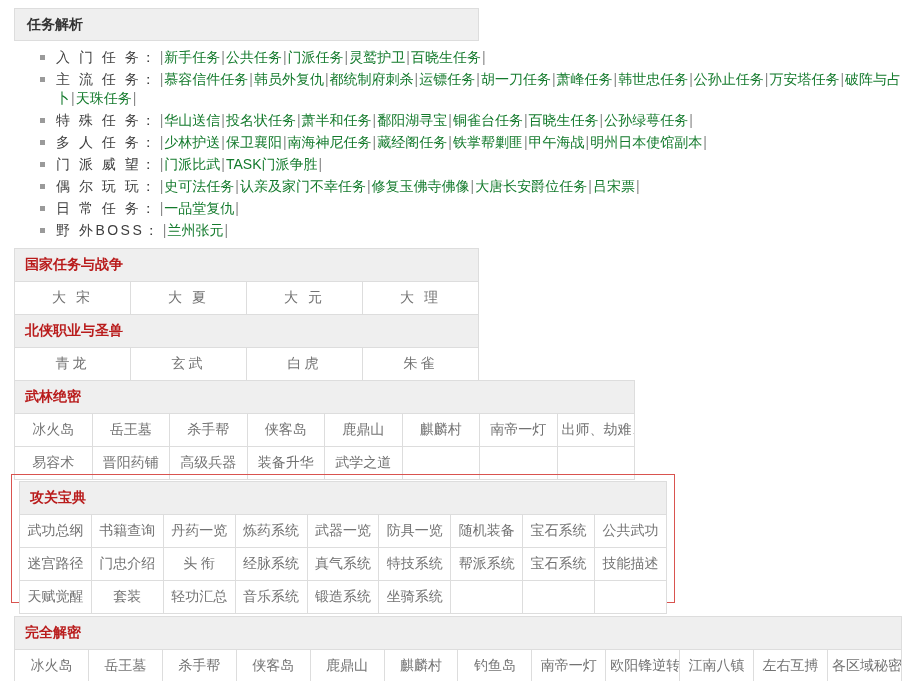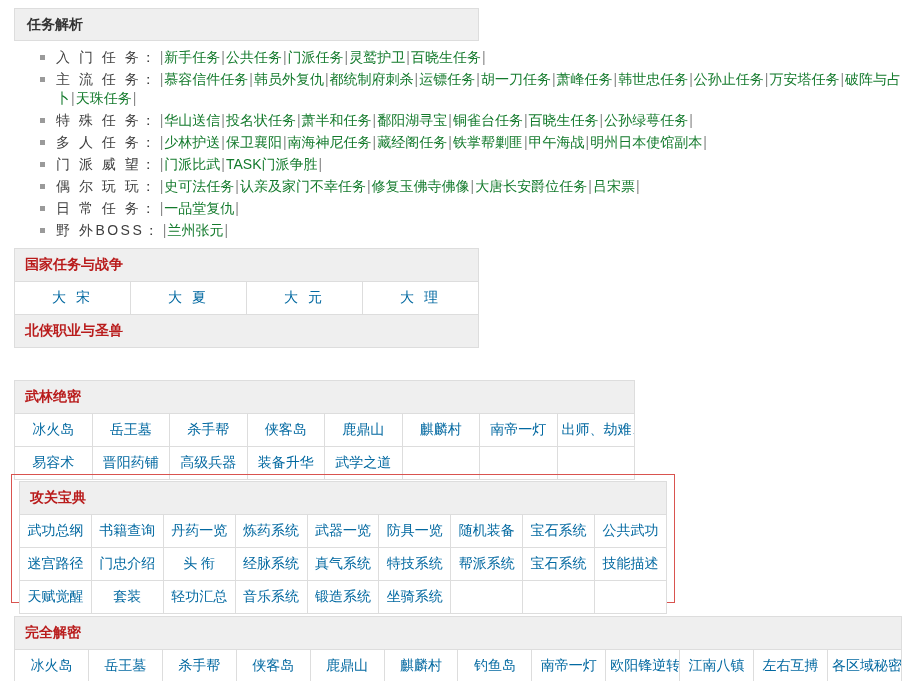--- a/index.html
+++ b/index.html
@@ -85,21 +85,21 @@
     white-space: nowrap;
     overflow: hidden;
   }
   table.grid td.hdr {
     background: #efefef;
     font-weight: bold;
     text-align: left;
     padding-left: 10px;
     color: #b91c1c;
   }
-  table.grid td a.gl { color: #0369a1; text-decoration: none; }
+  table.grid td a.gl { color: #737373; text-decoration: none; }
   td.spaced a.gl { letter-spacing: 3px; }
   td.empty { background: #ffffff; }
 
   
   #nation-table   { position: absolute; left: 14px; top: 248px; width: 465px; }
   #wulin-table    { position: absolute; left: 14px; top: 380px; width: 621px; }
   #gongguan-wrap  {
     position: absolute; left: 11px; top: 474px;
     width: 664px; height: 129px;
     border: 1px solid #d9534f;
@@ -134,20 +134,26 @@
           <td class="hdr" colspan="4">国家任务与战争</td>
         </tr>
         <tr>
           <td class="spaced"><a class="gl" href="#">大 宋</a></td>
           <td class="spaced"><a class="gl" href="#">大 夏</a></td>
           <td class="spaced"><a class="gl" href="#">大 元</a></td>
           <td class="spaced"><a class="gl" href="#">大 理</a></td>
         </tr>
         <tr>
           <td class="hdr" colspan="4">北侠职业与圣兽</td>
+        </tr>
+        <tr>
+          <td class="spaced"><a class="gl" href="#">青龙</a></td>
+          <td class="spaced"><a class="gl" href="#">玄武</a></td>
+          <td class="spaced"><a class="gl" href="#">白虎</a></td>
+          <td class="spaced"><a class="gl" href="#">朱雀</a></td>
         </tr>
       </tbody>
   </table>
 
   <table class="grid" id="wulin-table">
     <tbody>
         <tr>
           <td class="hdr" colspan="8">武林绝密</td>
         </tr>
         <tr>

